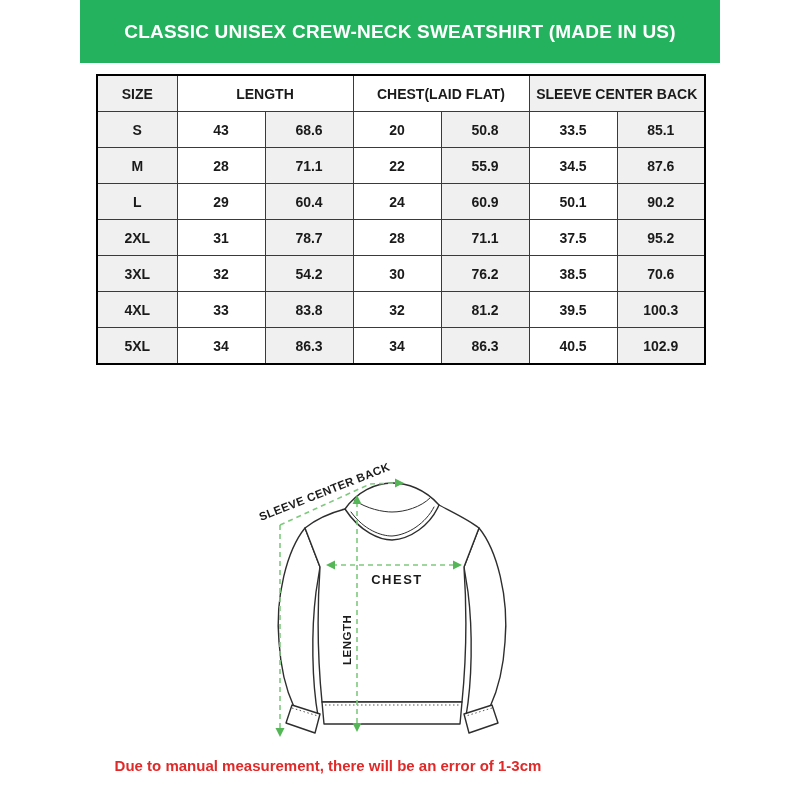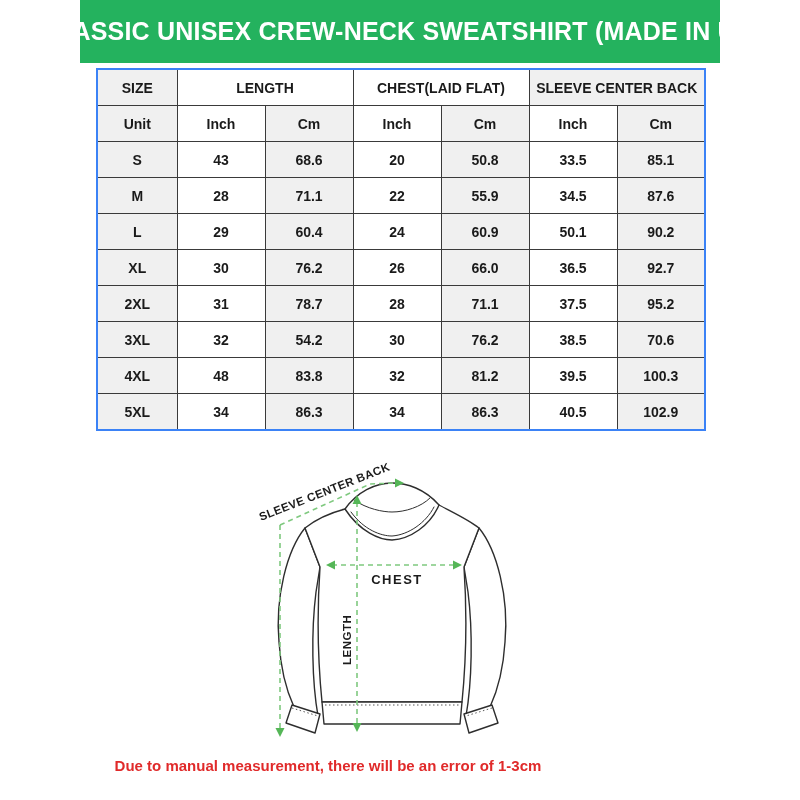--- a/index.html
+++ b/index.html
@@ -6,26 +6,26 @@
   .page{
     position:relative;width:800px;height:800px;background:#ffffff;
     font-family:"Liberation Sans","DejaVu Sans",sans-serif;overflow:hidden;
   }
   
   .banner{
     position:absolute;left:80px;top:0;width:640px;height:63px;
     background:#24b25e;display:flex;align-items:center;justify-content:center;
   }
   .banner-title{
-    color:#ffffff;font-size:25px;font-weight:bold;letter-spacing:.2px;white-space:nowrap;
+    color:#ffffff;font-size:19px;font-weight:bold;letter-spacing:.2px;white-space:nowrap;
   }
   
   .size-table{
-    position:absolute;left:96px;top:68px;border-collapse:collapse;
-    border:2px solid #3b82f6;table-layout:fixed;
+    position:absolute;left:96px;top:74px;border-collapse:collapse;
+    border:2px solid #000000;table-layout:fixed;
   }
   .size-table th,.size-table td{
     border:1px solid #3a3a3a;height:35px;padding:0;text-align:center;
     vertical-align:middle;font-size:14px;font-weight:bold;color:#1a1a1a;
   }
   .size-table .shaded{background:#f0f0f0;}
   .size-table .plain{background:#ffffff;}
   
   .diagram{position:absolute;left:225px;top:452px;width:340px;height:300px;}
   
@@ -53,29 +53,20 @@
       <col style="width:88px">
         <col style="width:88px">
     </colgroup>
     <thead>
         <tr>
           <th colspan="1" class="shaded">SIZE</th>
           <th colspan="2" class="plain">LENGTH</th>
           <th colspan="2" class="plain">CHEST(LAID FLAT)</th>
           <th colspan="2" class="shaded">SLEEVE CENTER BACK</th>
         </tr>
-        <tr>
-          <th class="shaded">Unit</th>
-          <th class="plain">Inch</th>
-          <th class="shaded">Cm</th>
-          <th class="plain">Inch</th>
-          <th class="shaded">Cm</th>
-          <th class="plain">Inch</th>
-          <th class="shaded">Cm</th>
-        </tr>
       </thead>
     <tbody>
         <tr>
           <td class="shaded">S</td>
           <td class="plain">43</td>
           <td class="shaded">68.6</td>
           <td class="plain">20</td>
           <td class="shaded">50.8</td>
           <td class="plain">33.5</td>
           <td class="shaded">85.1</td>
@@ -92,49 +83,40 @@
         <tr>
           <td class="shaded">L</td>
           <td class="plain">29</td>
           <td class="shaded">60.4</td>
           <td class="plain">24</td>
           <td class="shaded">60.9</td>
           <td class="plain">50.1</td>
           <td class="shaded">90.2</td>
         </tr>
         <tr>
-          <td class="shaded">XL</td>
-          <td class="plain">30</td>
-          <td class="shaded">76.2</td>
-          <td class="plain">26</td>
-          <td class="shaded">66.0</td>
-          <td class="plain">36.5</td>
-          <td class="shaded">92.7</td>
-        </tr>
-        <tr>
           <td class="shaded">2XL</td>
           <td class="plain">31</td>
           <td class="shaded">78.7</td>
           <td class="plain">28</td>
           <td class="shaded">71.1</td>
           <td class="plain">37.5</td>
           <td class="shaded">95.2</td>
         </tr>
         <tr>
           <td class="shaded">3XL</td>
           <td class="plain">32</td>
           <td class="shaded">54.2</td>
           <td class="plain">30</td>
           <td class="shaded">76.2</td>
           <td class="plain">38.5</td>
           <td class="shaded">70.6</td>
         </tr>
         <tr>
           <td class="shaded">4XL</td>
-          <td class="plain">48</td>
+          <td class="plain">33</td>
           <td class="shaded">83.8</td>
           <td class="plain">32</td>
           <td class="shaded">81.2</td>
           <td class="plain">39.5</td>
           <td class="shaded">100.3</td>
         </tr>
         <tr>
           <td class="shaded">5XL</td>
           <td class="plain">34</td>
           <td class="shaded">86.3</td>

